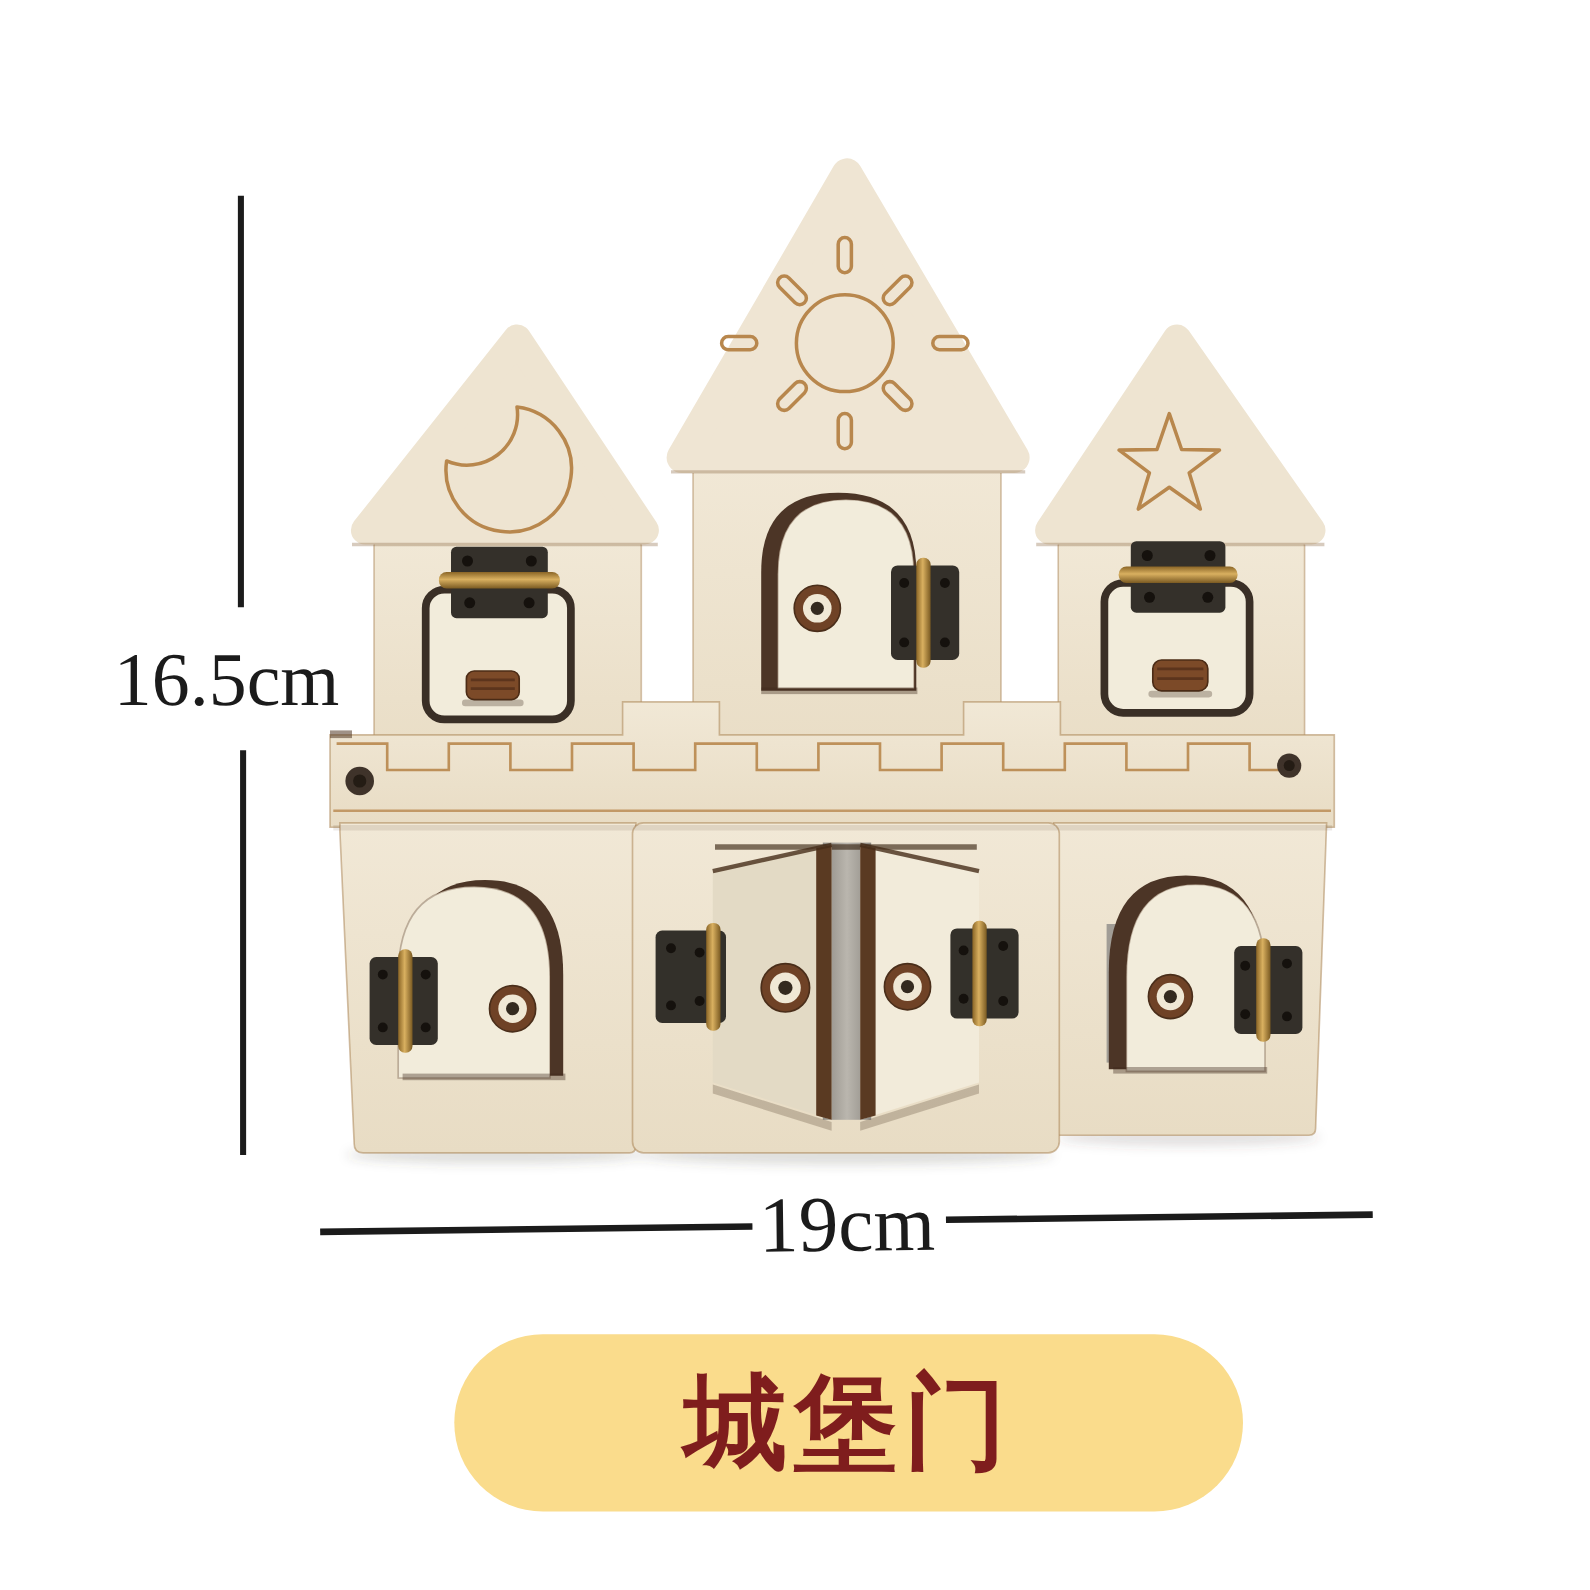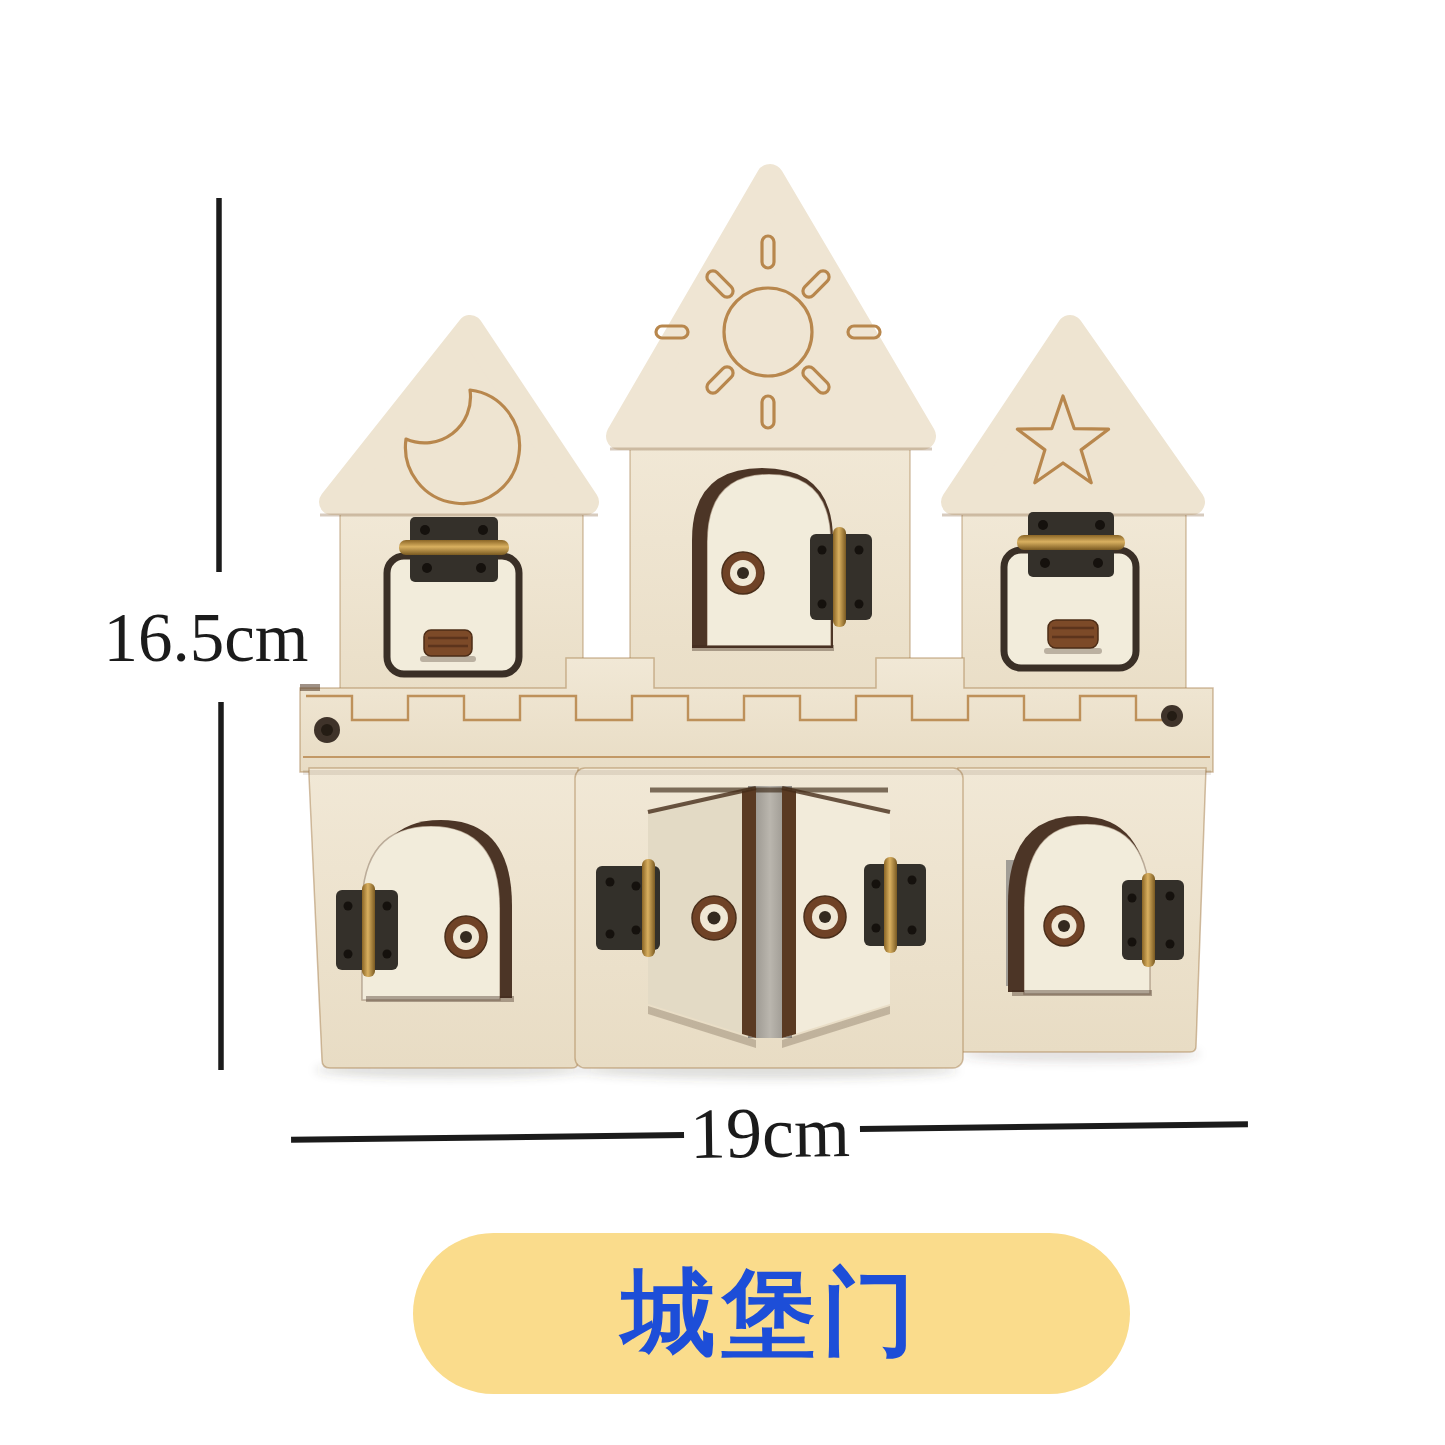--- a/index.html
+++ b/index.html
@@ -1,34 +1,34 @@
 <!DOCTYPE html>
 <html><head>
 <meta charset="utf-8">
 <style>
   html,body{margin:0;padding:0;}
   body{
     width:1445px;height:1445px;background:#ffffff;position:relative;overflow:hidden;
     font-family:"Liberation Sans","DejaVu Sans",sans-serif;
   }
-  .stage{position:absolute;inset:0;margin-top:20px;}
+  .stage{position:absolute;inset:0;}
   svg{position:absolute;left:0;top:0;}
   .dim-label{
     font-family:"Liberation Serif","DejaVu Serif",serif;
     fill:#1b1b1b;
   }
   .dim-label.h{font-size:69px;}
   .dim-label.w{font-size:72px;}
   .caption-pill{
     position:absolute;left:413px;top:1213px;width:717px;height:161px;
     background:#fadc8c;border-radius:81px;
     display:flex;align-items:center;justify-content:center;
   }
   .caption-pill span{
-    font-size:94px;font-weight:bold;color:#1d4ed8;letter-spacing:6px;
+    font-size:94px;font-weight:bold;color:#7f1d1d;letter-spacing:6px;
     font-family:"Liberation Sans","DejaVu Sans",sans-serif;
   }
 </style>
 </head>
 <body>
 
 <div class="stage">
 <svg width="1445" height="1445" viewBox="0 0 1445 1445">
   <defs>
     <linearGradient id="woodA" x1="0" y1="0" x2="0" y2="1">

